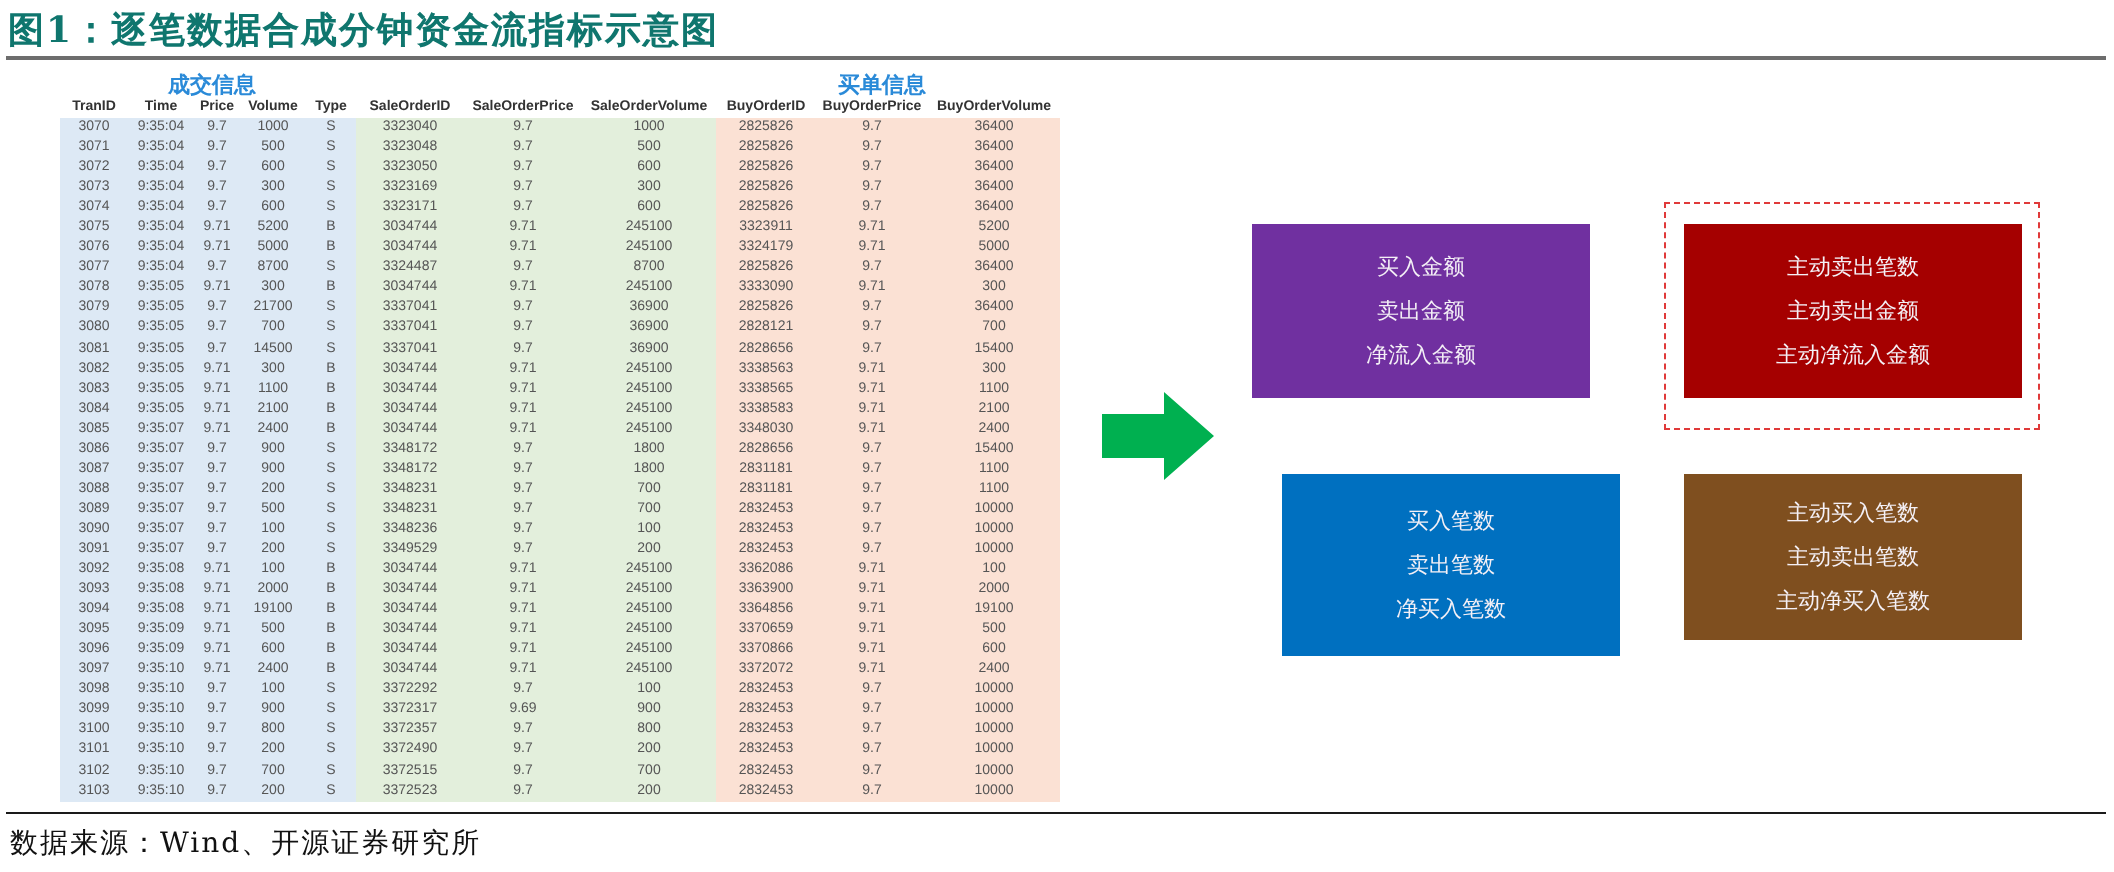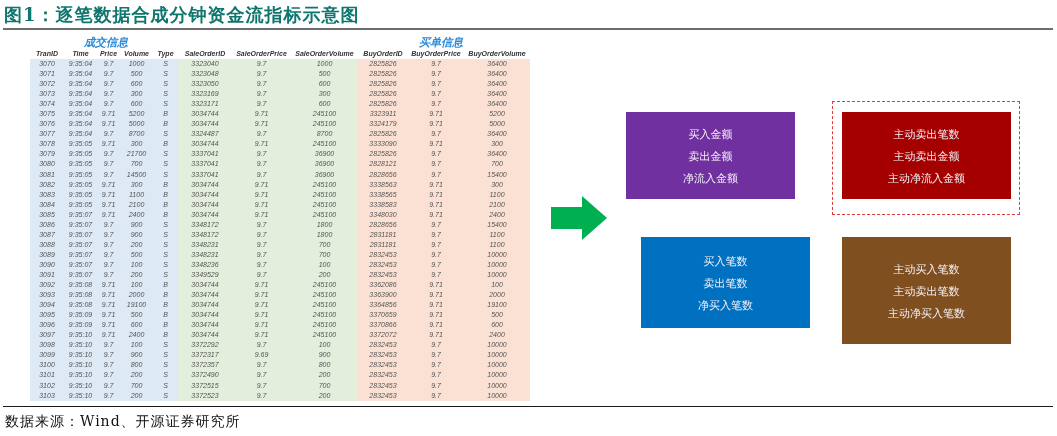--- a/index.html
+++ b/index.html
@@ -2,38 +2,38 @@
 <html><head>
 <meta charset="utf-8">
 <style>
   * { margin: 0; padding: 0; box-sizing: border-box; }
   body { width: 1057px; height: 436px; background: #ffffff; position: relative; overflow: hidden; font-family: "Liberation Sans", "DejaVu Sans", sans-serif; }
   .fig-title { position: absolute; left: 4px; top: 3px; font-family: "DejaVu Serif", "Liberation Serif", serif; font-weight: bold; font-size: 18px; color: #0f766e; letter-spacing: 1px; }
   .rule-top { position: absolute; left: 3px; right: 4px; top: 28px; height: 2px; background: #6d6d6d; }
   .rule-bottom { position: absolute; left: 3px; right: 4px; top: 406px; height: 1px; background: #1a1a1a; }
   .source { position: absolute; left: 5px; top: 413px; font-family: "DejaVu Serif", "Liberation Serif", serif; font-size: 14px; color: #111; letter-spacing: 1px; }
 
-  .table-wrap { position: absolute; left: 30px; top: 35px; width: 541px; font-style: italic; }
+  .table-wrap { position: absolute; left: 30px; top: 35px; width: 541px; }
   .group-row { position: relative; height: 13px; }
   .group-title { position: absolute; top: 0; font-size: 11px; font-weight: bold; color: #2a8ad8; text-align: center; }
   table { border-collapse: collapse; table-layout: fixed; font-size: 7px; color: #555; }
   th { font-weight: bold; color: #333; height: 11px; font-size: 7px; text-align: center; white-space: nowrap; }
   td { height: 10.05px; line-height: 10px; text-align: center; white-space: nowrap; padding: 0; }
   td.c-a { background: #dde9f5; }
   td.c-b { background: #e3efdc; }
   td.c-c { background: #fbe1d4; }
 
   .arrow { position: absolute; left: 551px; top: 196px; width: 56px; height: 44px; }
 
   .box { position: absolute; display: flex; flex-direction: column; align-items: center; justify-content: center; color: #f4f0f6; font-size: 11px; line-height: 22px; }
   .box span { display: block; }
   .box-purple { left: 626px; top: 112px; width: 169px; height: 87px; background: #7030a0; }
   .box-red { left: 842px; top: 112px; width: 169px; height: 87px; background: #a50000; }
   .box-blue { left: 626px; top: 237px; width: 169px; height: 91px; background: #0070c0; margin-left: 15px; }
-  .box-brown { left: 842px; top: 237px; width: 169px; height: 107px; background: #7f4f1f; }
+  .box-brown { left: 842px; top: 237px; width: 169px; height: 83px; background: #7f4f1f; }
   .dashed { position: absolute; left: 832px; top: 101px; width: 188px; height: 114px; border: 1.5px dashed #e03a3a; }
 </style>
 </head>
 <body>
 
 <div class="fig-title">图1：逐笔数据合成分钟资金流指标示意图</div>
 <div class="rule-top"></div>
 
 <div class="table-wrap">
   <div class="group-row">

